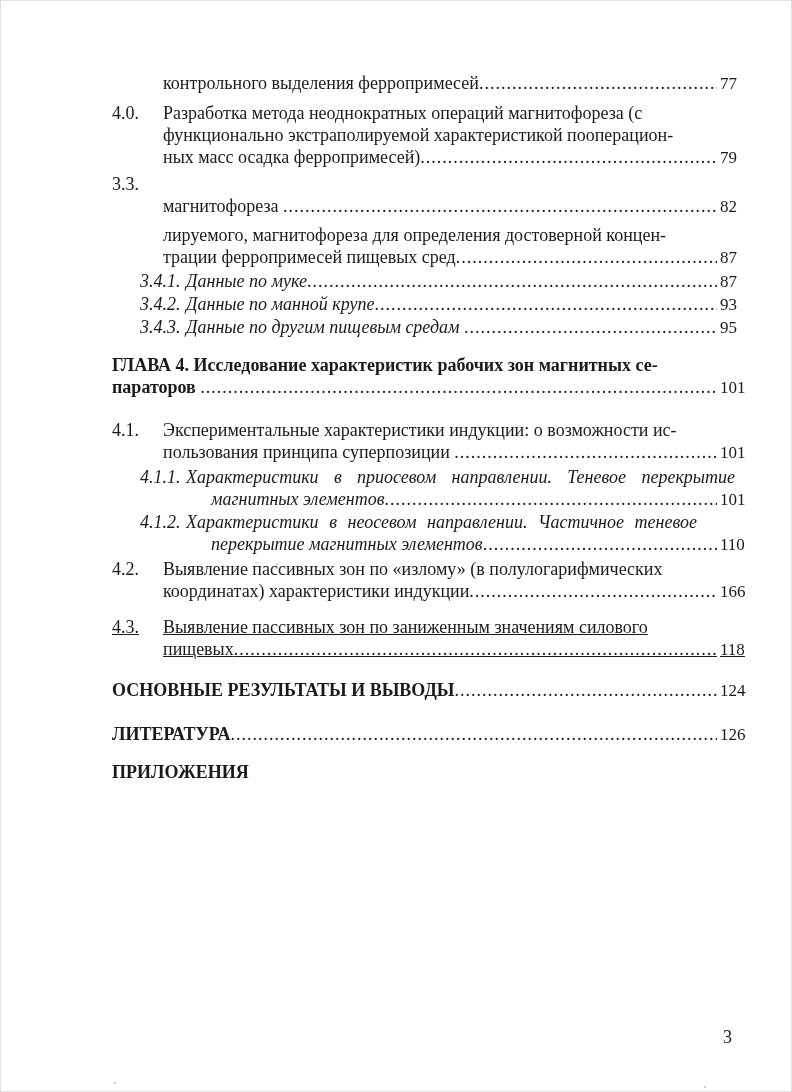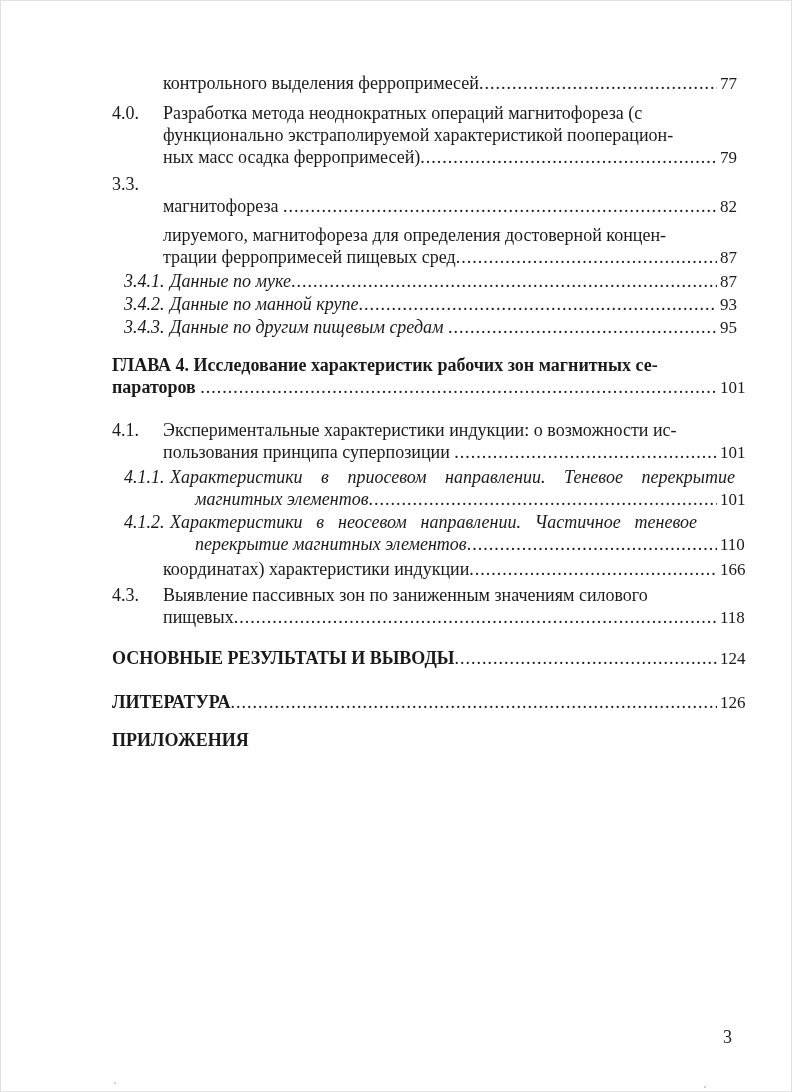--- a/index.html
+++ b/index.html
@@ -56,42 +56,42 @@
     font-style: normal;
     color: #1f1f1f;
   }
   .pg {
     flex: 0 0 36px;
     text-align: left;
     font-size: 17px;
     font-style: normal;
     font-weight: normal;
   }
-  .italic { font-style: italic; }
+  .italic { font-style: italic; padding-left: 16px; }
   .bold   { font-weight: bold; }
   
   .row.justify {
     display: block;
     text-align: justify;
     text-align-last: justify;
   }
   .row.justify .inum { display: inline-block; width: 46px; }
   .row.justify .txt  { white-space: normal; }
   [data-name="entry-4-1-1"] .row.justify { padding-right: 57px; }
   [data-name="entry-4-1-2"] .row.justify { padding-right: 95px; }
   
   [data-name="entry-3-2"]        { margin-top: 7px; }
   [data-name="entry-3-3"]        { margin-top: 4px; }
   [data-name="entry-3-4"]        { margin-top: 6px; }
   [data-name="entry-3-4-1"]      { margin-top: 1px; }
   [data-name="entry-ch4"]        { margin-top: 15px; }
   [data-name="entry-4-1"]        { margin-top: 20px; }
   [data-name="entry-4-1-1"]      { margin-top: 2px; }
   [data-name="entry-4-2"]        { margin-top: 2px; }
-  [data-name="entry-4-3"]        { margin-top: 3px; }
+  [data-name="entry-4-3"]        { margin-top: 13px; text-decoration: underline; }
   [data-name="entry-results"]    { margin-top: 18px; font-family: Liberation Serif, serif; }
   [data-name="entry-literature"] { margin-top: 21px; }
   [data-name="entry-appendix"]   { margin-top: 15px; }
   .folio {
     position: absolute;
     left: 723px;
     top: 1026px;
     font-size: 18px;
     line-height: 22px;
   }
@@ -208,20 +208,24 @@
     </div>
     <div class="entry italic" data-name="entry-4-1-2">
       <div class="row ind-sub justify" data-name="toc-line"><span class="inum" data-name="toc-item-number">4.1.2.</span><span class="txt" data-name="toc-entry-text">Характеристики в неосевом направлении. Частичное теневое</span></div>
       <div class="row ind-subcont" data-name="toc-line">
         <span class="txt" data-name="toc-entry-text">перекрытие магнитных элементов</span>
         <span class="leader" data-name="dot-leader">............................................................................................................................................................................................................................................................................................................</span>
         <span class="pg" data-name="toc-page-number">110</span>
       </div>
     </div>
     <div class="entry " data-name="entry-4-2">
+      <div class="row ind-item" data-name="toc-line">
+        <span class="inum" data-name="toc-item-number">4.2.</span>
+        <span class="txt" data-name="toc-entry-text">Выявление пассивных зон по «излому» (в полулогарифмических</span>
+      </div>
       <div class="row ind-cont" data-name="toc-line">
         <span class="txt" data-name="toc-entry-text">координатах) характеристики индукции</span>
         <span class="leader" data-name="dot-leader">............................................................................................................................................................................................................................................................................................................</span>
         <span class="pg" data-name="toc-page-number">166</span>
       </div>
     </div>
     <div class="entry " data-name="entry-4-3">
       <div class="row ind-item" data-name="toc-line">
         <span class="inum" data-name="toc-item-number">4.3.</span>
         <span class="txt" data-name="toc-entry-text">Выявление пассивных зон по заниженным значениям силового</span>

